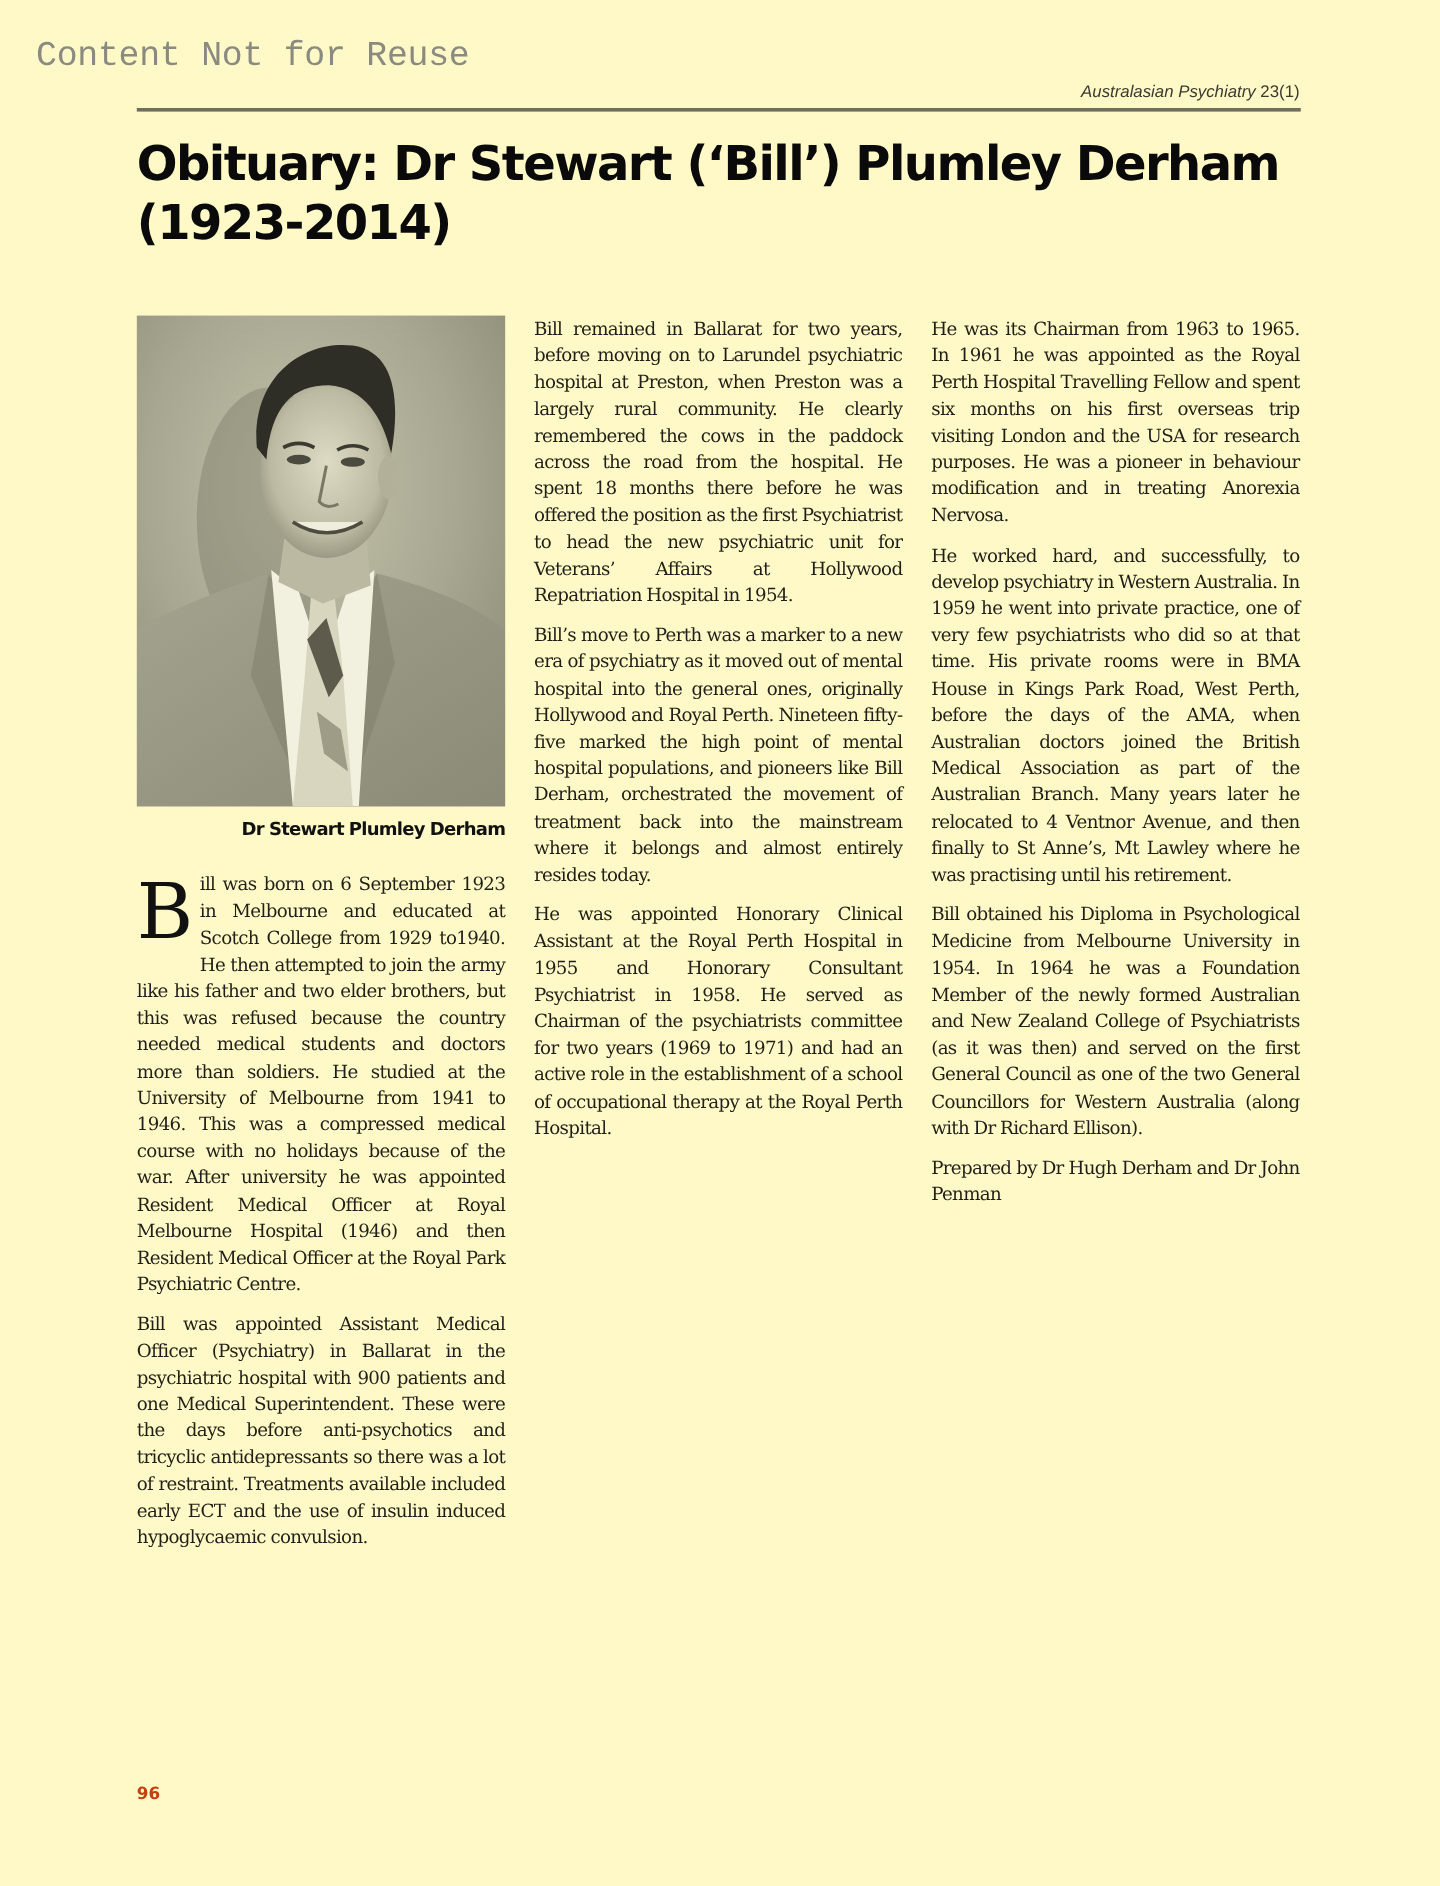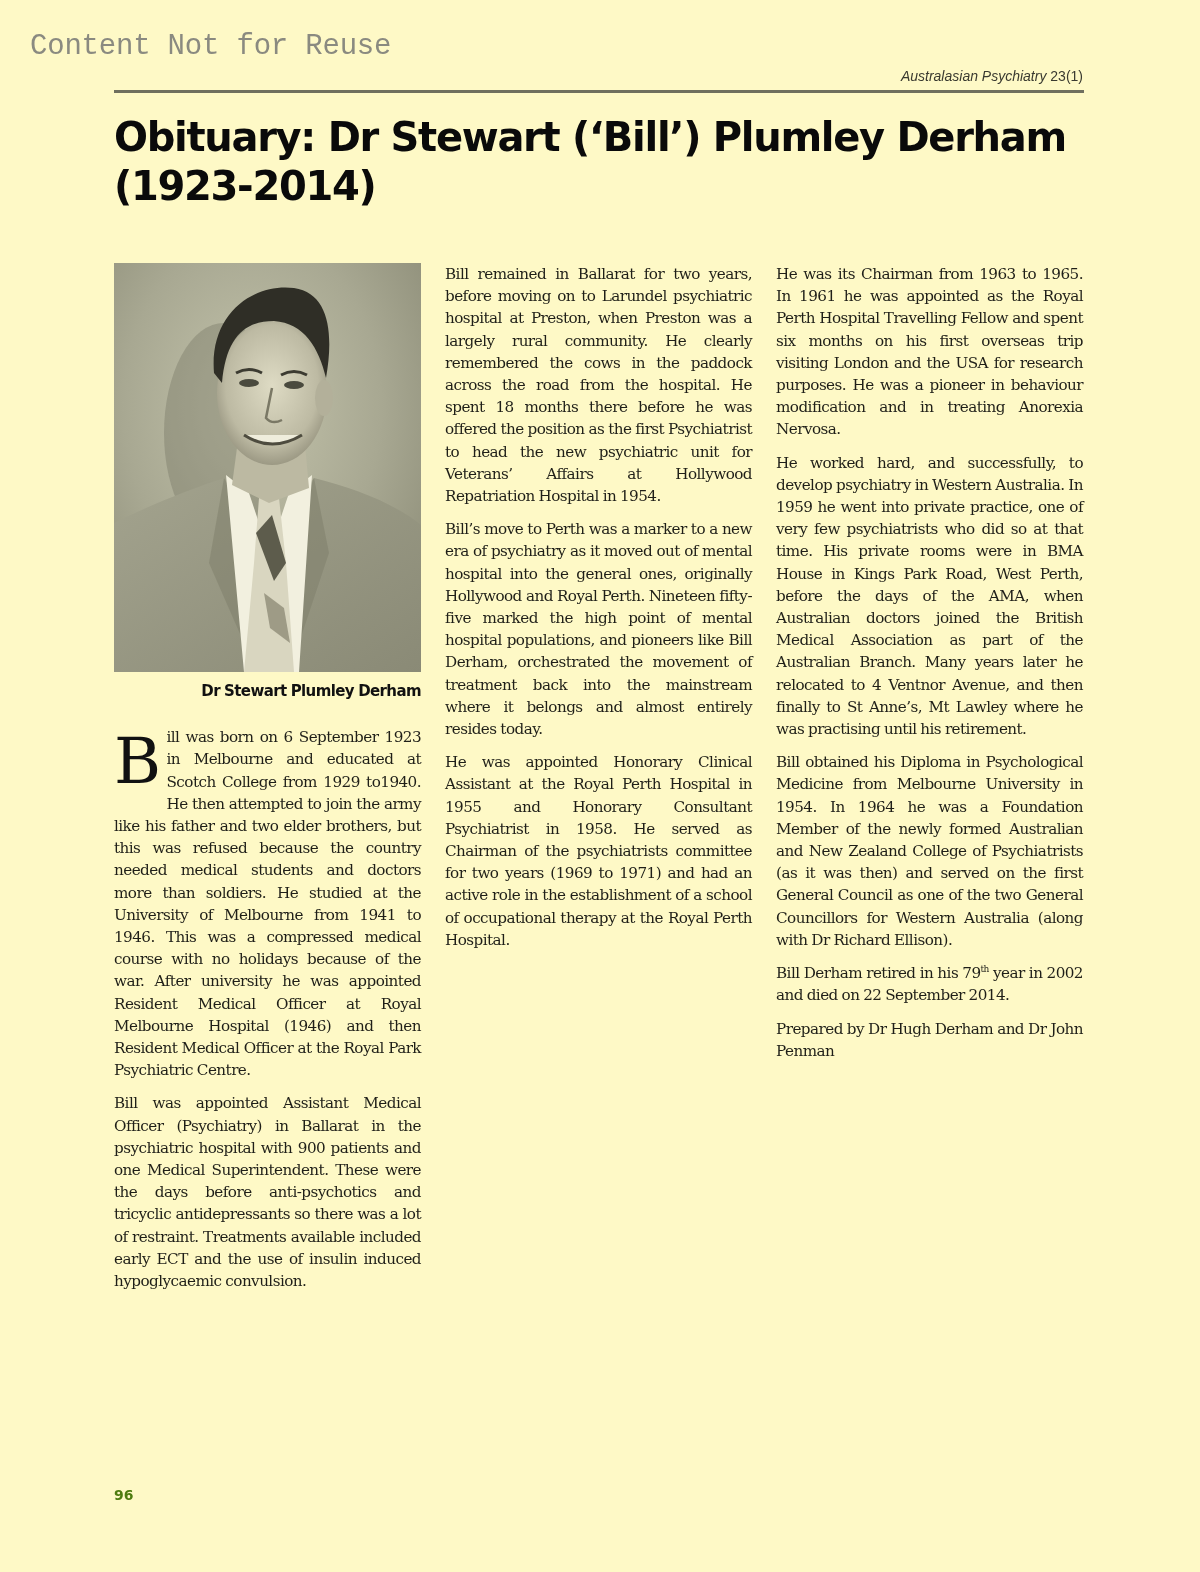--- a/index.html
+++ b/index.html
@@ -106,21 +106,21 @@
       line-height: 0;
       vertical-align: 6px;
     }
     .page-number {
       position: absolute;
       left: 114px;
       top: 1487px;
       font-family: "DejaVu Sans", sans-serif;
       font-weight: bold;
       font-size: 14px;
-      color: #4d7c0f;
+      color: #c2410c;
     }
   </style>
 </head>
 <body>
 
 <div class="watermark">Content Not for Reuse</div>
 
 <div class="running-head"><span class="journal">Australasian Psychiatry</span><span> 23(1)</span></div>
 
 <div class="rule"></div>
@@ -187,17 +187,16 @@
 <div class="col col2">
   <p>Bill remained in Ballarat for two years, before moving on to Larundel psychiatric hospital at Preston, when Preston was a largely rural commu­nity. He clearly remembered the cows in the paddock across the road from the hospital. He spent 18 months there before he was offered the position as the first Psychiatrist to head the new psychiatric unit for Veterans’ Affairs at Hollywood Repatriation Hospital in 1954.</p>
   <p>Bill’s move to Perth was a marker to a new era of psychiatry as it moved out of mental hospital into the gen­eral ones, originally Hollywood and Royal Perth. Nineteen fifty-five marked the high point of mental hospital populations, and pioneers like Bill Derham, orchestrated the movement of treatment back into the mainstream where it belongs and almost entirely resides today.</p>
   <p>He was appointed Honorary Clinical Assistant at the Royal Perth Hospital in 1955 and Honorary Consultant Psychiatrist in 1958. He served as Chairman of the psychiatrists com­mittee for two years (1969 to 1971) and had an active role in the estab­lishment of a school of occupational therapy at the Royal Perth Hospital.</p>
 </div>
 
 <div class="col col3">
   <p>He was its Chairman from 1963 to 1965. In 1961 he was appointed as the Royal Perth Hospital Travelling Fellow and spent six months on his first overseas trip visiting London and the USA for research purposes. He was a pioneer in behaviour modi­fication and in treating Anorexia Nervosa.</p>
   <p>He worked hard, and successfully, to develop psychiatry in Western Australia. In 1959 he went into pri­vate practice, one of very few psy­chiatrists who did so at that time. His private rooms were in BMA House in Kings Park Road, West Perth, before the days of the AMA, when Australian doctors joined the British Medical Association as part of the Australian Branch. Many years later he relocated to 4 Ventnor Avenue, and then finally to St Anne’s, Mt Lawley where he was practising until his retirement.</p>
   <p>Bill obtained his Diploma in Psychological Medicine from Melbourne University in 1954. In 1964 he was a Foundation Member of the newly formed Australian and New Zealand College of Psychiatrists (as it was then) and served on the first General Council as one of the two General Councillors for Western Australia (along with Dr Richard Ellison).</p>
-  <p><span>Bill Derham retired in his 79</span><sup>th</sup><span> year in 2002 and died on 22 September 2014.</span></p>
   <p>Prepared by Dr Hugh Derham and Dr John Penman</p>
 </div>
 
 <div class="page-number">96</div>
 
 </body></html>

